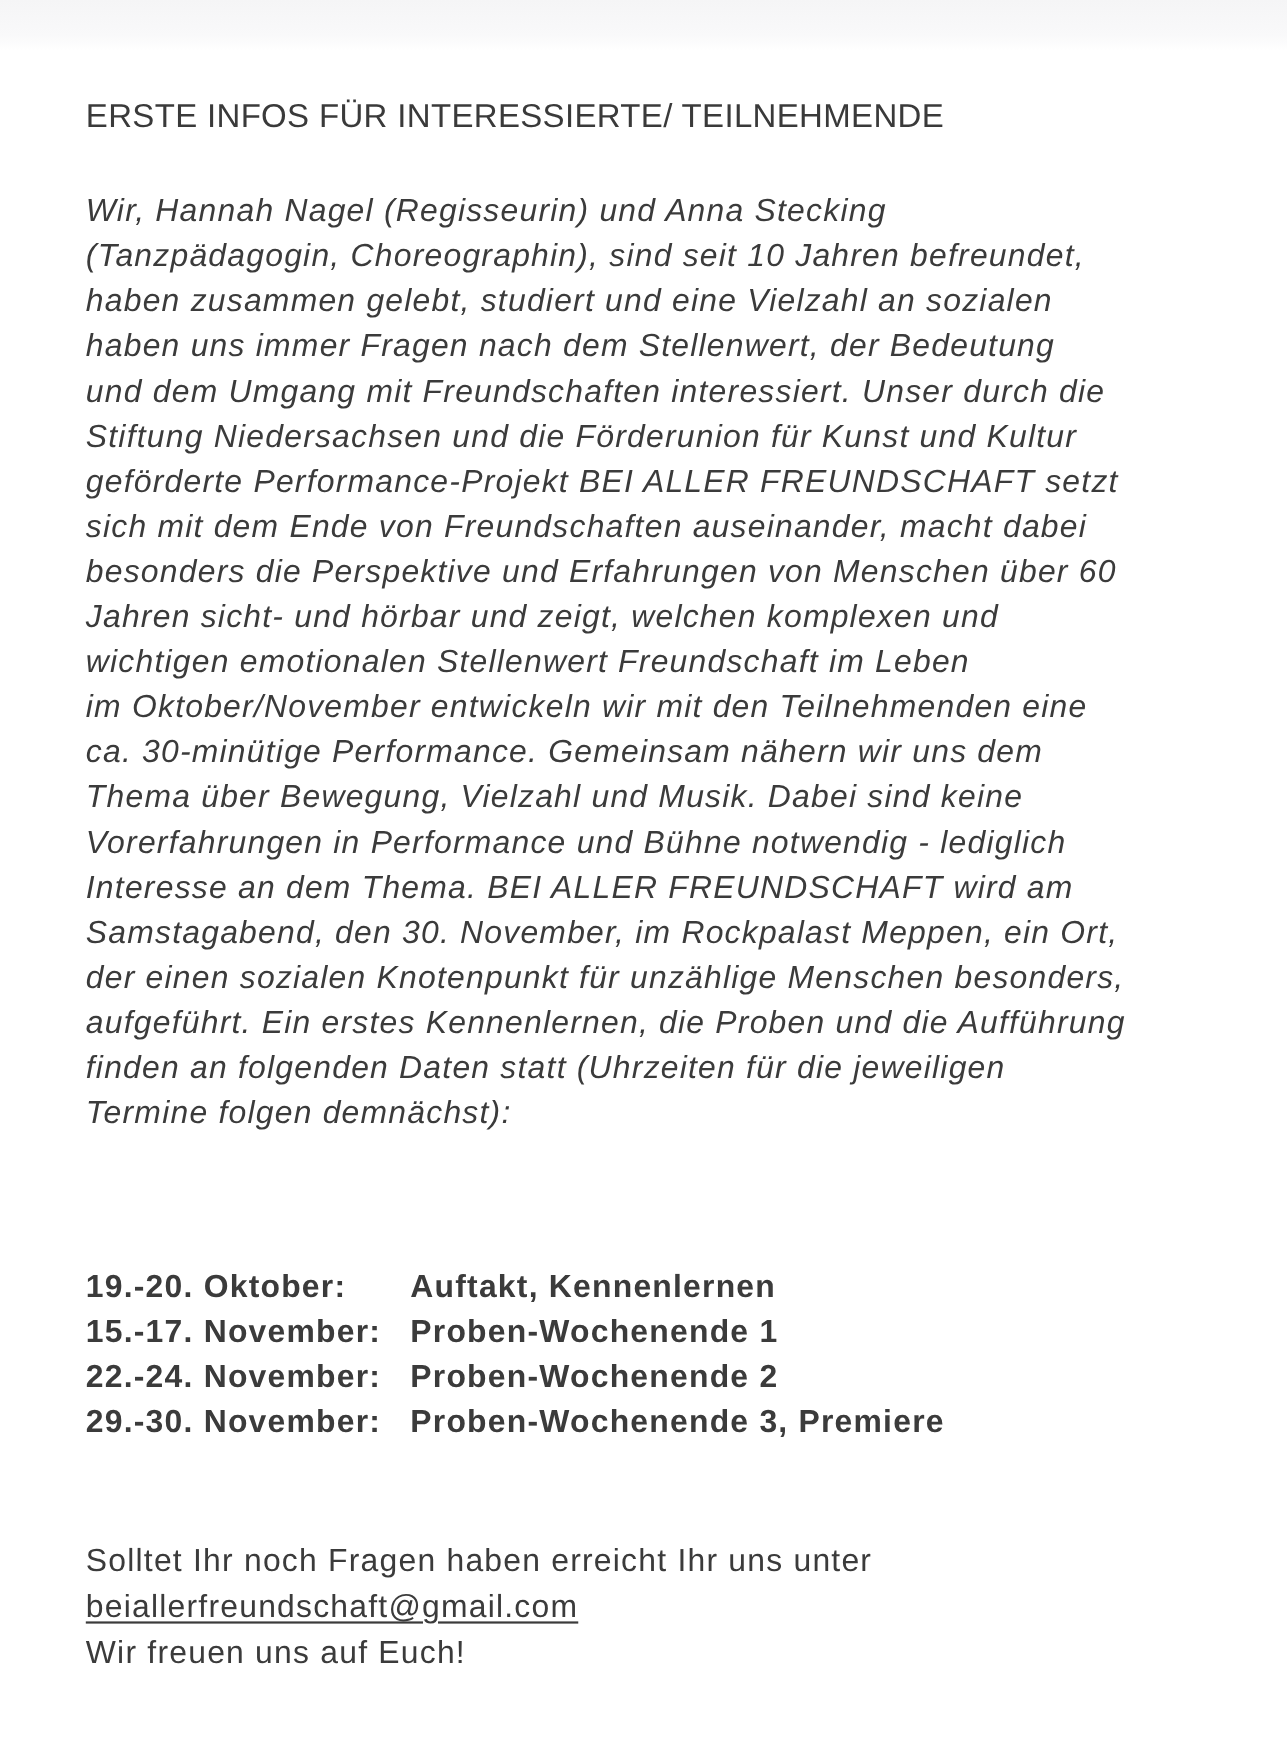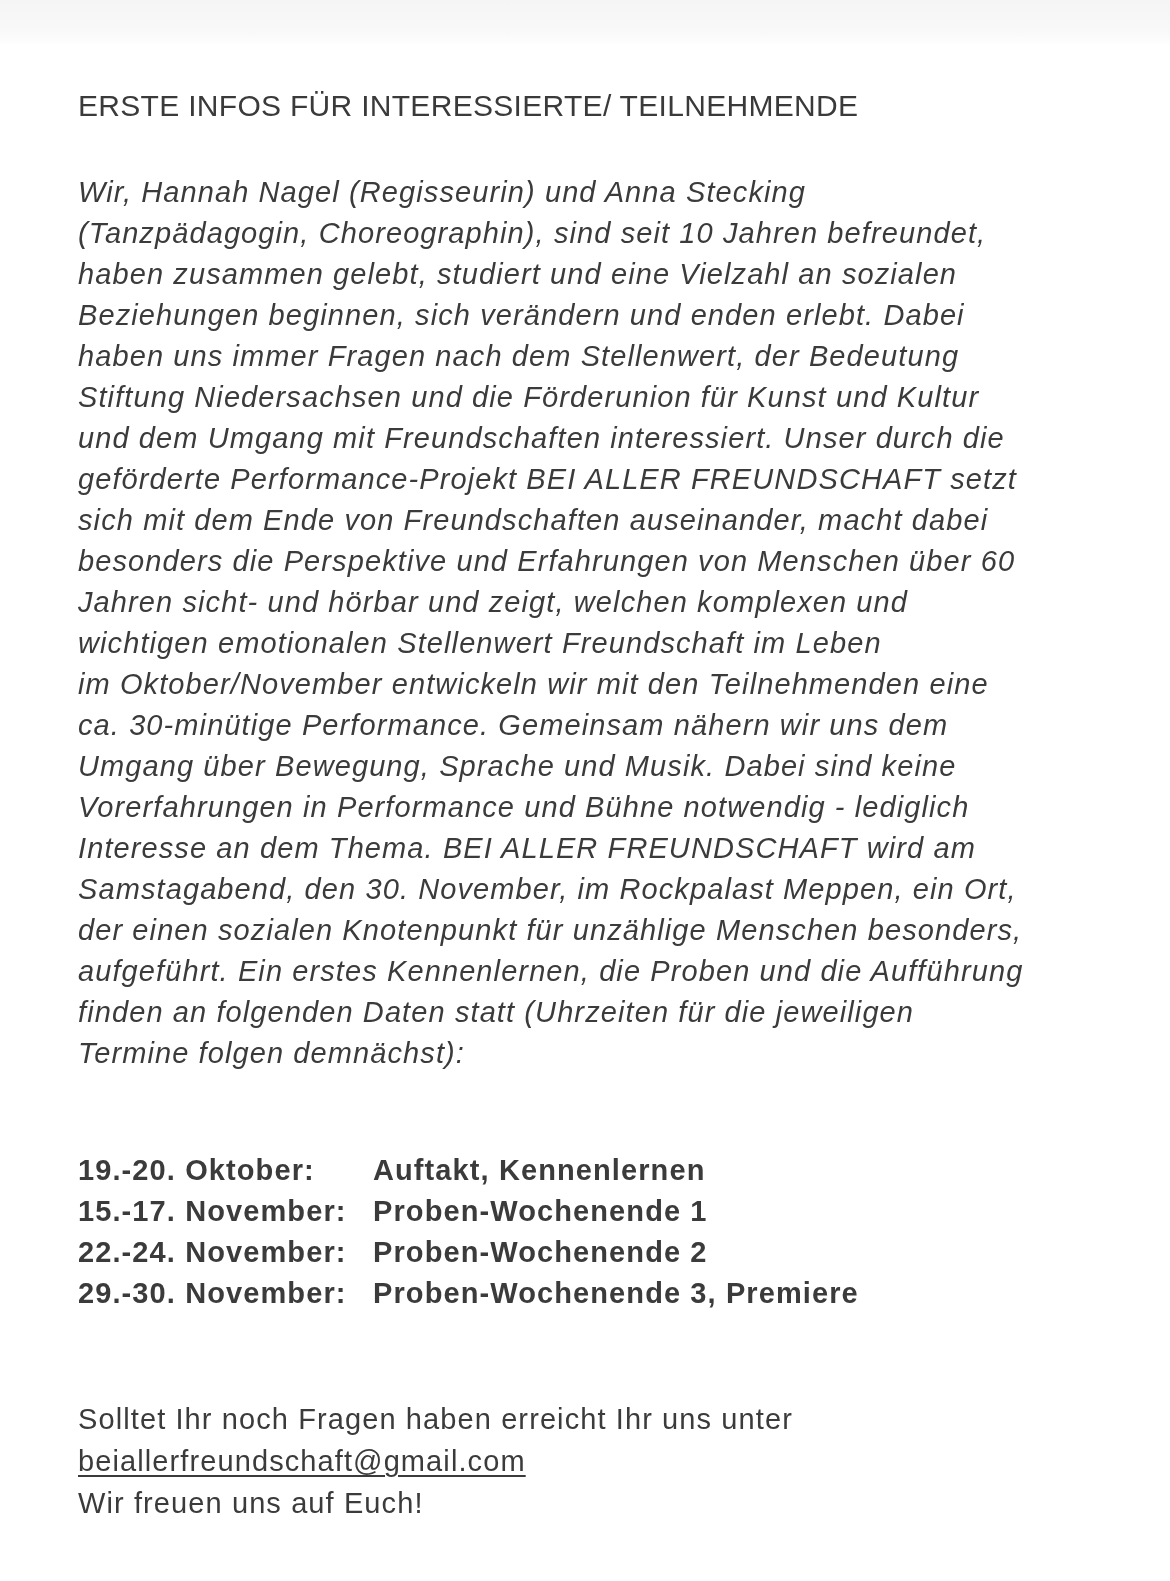--- a/index.html
+++ b/index.html
@@ -85,32 +85,31 @@
 <body>
 
 <div class="top-band"></div>
 
 <h1 class="title">ERSTE INFOS FÜR INTERESSIERTE/ TEILNEHMENDE</h1>
 
 <section class="intro">
     <div class="line">Wir, Hannah Nagel (Regisseurin) und Anna Stecking</div>
     <div class="line">(Tanzpädagogin, Choreographin), sind seit 10 Jahren befreundet,</div>
     <div class="line">haben zusammen gelebt, studiert und eine Vielzahl an sozialen</div>
-    <div class="line">Beziehungen beginnen, sich verändern und enden erlebt. Dabei</div>
     <div class="line">haben uns immer Fragen nach dem Stellenwert, der Bedeutung</div>
+    <div class="line">und dem Umgang mit Freundschaften interessiert. Unser durch die</div>
     <div class="line">Stiftung Niedersachsen und die Förderunion für Kunst und Kultur</div>
-    <div class="line">und dem Umgang mit Freundschaften interessiert. Unser durch die</div>
     <div class="line">geförderte Performance-Projekt BEI ALLER FREUNDSCHAFT setzt</div>
     <div class="line">sich mit dem Ende von Freundschaften auseinander, macht dabei</div>
     <div class="line">besonders die Perspektive und Erfahrungen von Menschen über 60</div>
     <div class="line">Jahren sicht- und hörbar und zeigt, welchen komplexen und</div>
     <div class="line">wichtigen emotionalen Stellenwert Freundschaft im Leben</div>
     <div class="line">im Oktober/November entwickeln wir mit den Teilnehmenden eine</div>
     <div class="line">ca. 30-minütige Performance. Gemeinsam nähern wir uns dem</div>
-    <div class="line">Umgang über Bewegung, Sprache und Musik. Dabei sind keine</div>
+    <div class="line">Thema über Bewegung, Vielzahl und Musik. Dabei sind keine</div>
     <div class="line">Vorerfahrungen in Performance und Bühne notwendig - lediglich</div>
     <div class="line">Interesse an dem Thema. BEI ALLER FREUNDSCHAFT wird am</div>
     <div class="line">Samstagabend, den 30. November, im Rockpalast Meppen, ein Ort,</div>
     <div class="line">der einen sozialen Knotenpunkt für unzählige Menschen besonders,</div>
     <div class="line">aufgeführt. Ein erstes Kennenlernen, die Proben und die Aufführung</div>
     <div class="line">finden an folgenden Daten statt (Uhrzeiten für die jeweiligen</div>
     <div class="line">Termine folgen demnächst):</div>
   </section>
 
 <section class="schedule">

